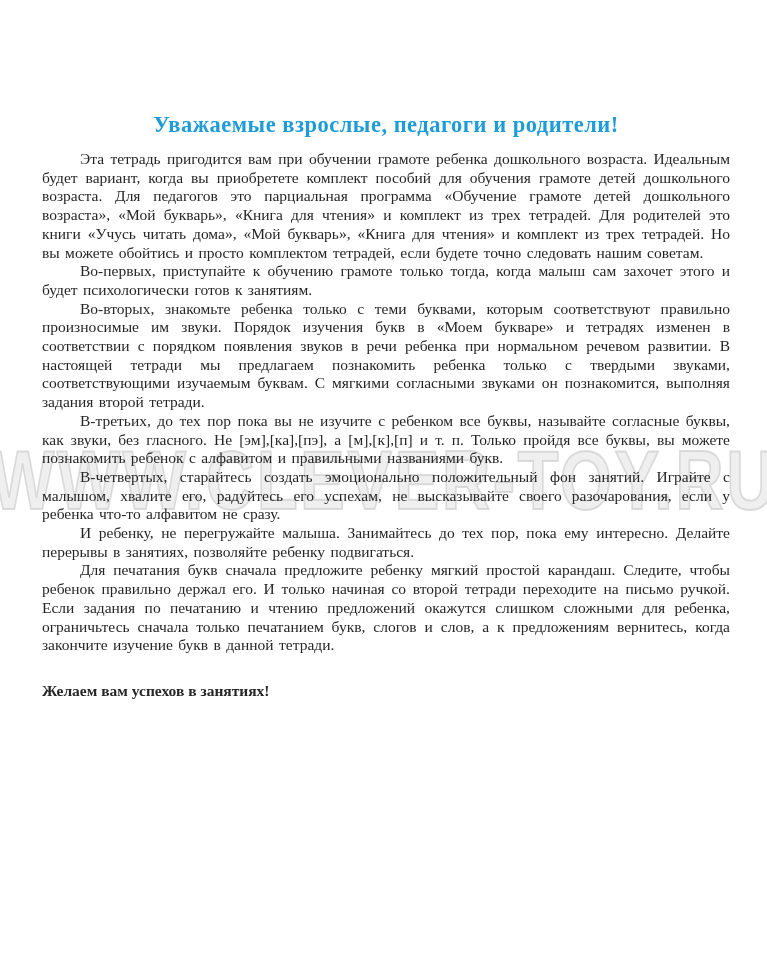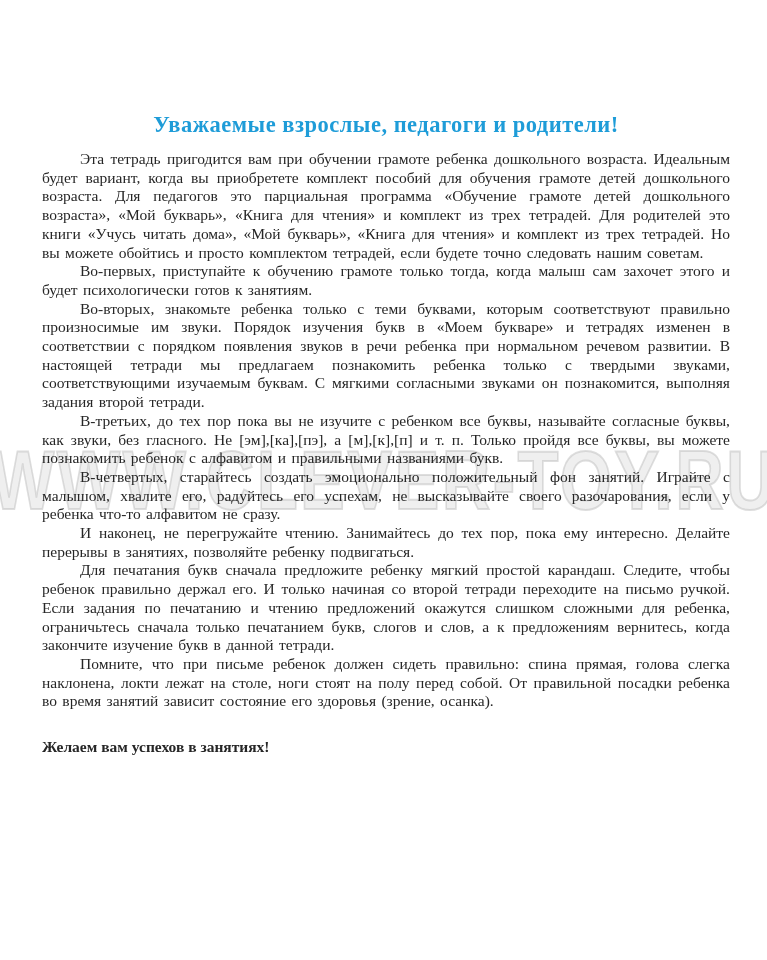--- a/index.html
+++ b/index.html
@@ -72,19 +72,18 @@
 <div class="page">
   <div class="watermark">WWW.CLEVER-TOY.RU</div>
   <div class="content">
     <h1 class="title">Уважаемые взрослые, педагоги и родители!</h1>
     <div class="body-text">
         <p>Эта тетрадь пригодится вам при обучении грамоте ребенка дошкольного возраста. Идеальным будет вариант, когда вы приобретете комплект пособий для обучения грамоте детей дошкольного возраста.  Для педагогов это парциальная программа «Обучение грамоте детей дошкольного возраста», «Мой букварь», «Книга для чтения» и комплект из трех тетрадей. Для родителей это книги «Учусь читать дома», «Мой букварь», «Книга для чтения» и комплект из трех тетрадей. Но вы можете обойтись и просто комплектом тетрадей, если будете точно следовать нашим  советам.</p>
         <p>Во-первых, приступайте к обучению грамоте только тогда, когда малыш сам  захочет этого и будет психологически готов к занятиям.</p>
         <p>Во-вторых, знакомьте ребенка только с теми буквами, которым  соответствуют правильно произносимые им  звуки. Порядок изучения букв в «Моем  букваре» и тетрадях изменен в соответствии с порядком  появления звуков в речи ребенка при нормальном  речевом развитии. В настоящей тетради мы предлагаем  познакомить ребенка только с твердыми звуками, соответствующими  изучаемым  буквам. С мягкими согласными звуками он познакомится, выполняя задания второй тетради.</p>
         <p>В-третьих, до тех пор пока вы не изучите с ребенком  все буквы, называйте согласные буквы, как звуки, без гласного. Не [эм],[ка],[пэ], а [м],[к],[п] и т. п. Только пройдя все буквы, вы можете познакомить ребенок с алфавитом  и правильными названиями букв.</p>
         <p>В-четвертых, старайтесь создать эмоционально положительный фон занятий. Играйте с малышом, хвалите его, радуйтесь его успехам, не высказывайте своего разочарования, если у ребенка что-то алфавитом не сразу.</p>
-        <p>И наконец, не перегружайте чтению. Занимайтесь до тех пор, пока ему интересно. Делайте перерывы в занятиях, позволяйте ребенку подвигаться.</p>
+        <p>И ребенку, не перегружайте малыша. Занимайтесь до тех пор, пока ему интересно. Делайте перерывы в занятиях, позволяйте ребенку подвигаться.</p>
         <p>Для печатания букв сначала предложите ребенку мягкий простой карандаш. Следите, чтобы ребенок правильно держал его. И только начиная со второй тетради переходите на письмо ручкой. Если задания по печатанию и чтению предложений окажутся слишком сложными для ребенка, ограничьтесь сначала только печатанием  букв, слогов и слов, а к предложениям  вернитесь, когда закончите изучение букв в данной тетради.</p>
-        <p>Помните, что при письме ребенок должен сидеть правильно: спина прямая, голова слегка наклонена, локти лежат на столе, ноги стоят на полу перед собой. От правильной посадки ребенка во время занятий зависит состояние его здоровья (зрение, осанка).</p>
       </div>
     <div class="closing">Желаем вам успехов в занятиях!</div>
   </div>
 </div>
 
 </body></html>

